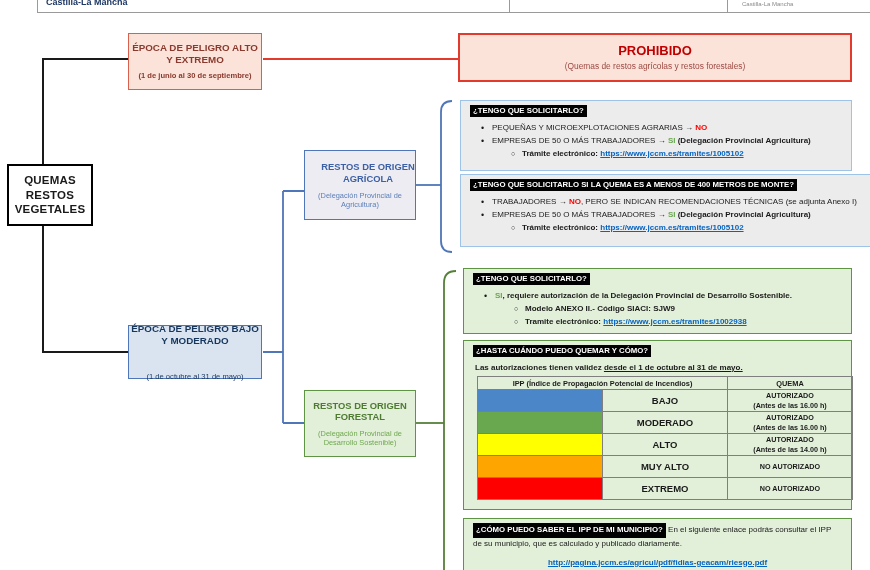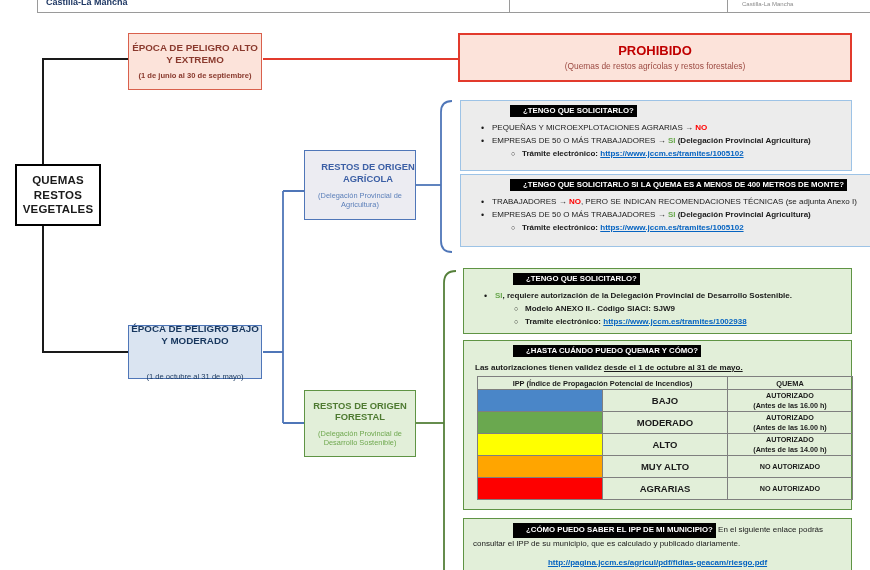--- a/index.html
+++ b/index.html
@@ -10,21 +10,21 @@
 
   
   .hdr-cell{position:absolute;box-sizing:border-box;border:1px solid #9a9a9a;background:#fff;}
   .hdr-left-text{position:absolute;left:46px;top:-3px;font-size:9px;font-weight:bold;color:#1f3864;z-index:3;}
   .hdr-right-text{position:absolute;left:742px;top:1px;font-size:6px;color:#8a8a8a;z-index:3;}
   .hdr-line{position:absolute;left:728px;top:12px;width:142px;height:1px;background:#9a9a9a;z-index:2;}
 
   
   .node{display:flex;flex-direction:column;align-items:center;justify-content:center;
         text-align:center;line-height:1.25;}
-  .root-box{left:15px;top:164px;width:86px;height:62px;background:#fff;border:2px solid #000;
+  .root-box{left:7px;top:164px;width:86px;height:62px;background:#fff;border:2px solid #000;
             font-weight:bold;font-size:11.5px;letter-spacing:.2px;padding:2px;}
   .epoca-alta{left:128px;top:33px;width:134px;height:57px;background:#fce3da;border:1.6px solid #d9604c;}
   .epoca-alta .t{font-size:9.8px;font-weight:bold;color:#8a3a2e;}
   .epoca-alta .d{font-size:7.6px;font-weight:bold;color:#8a3a2e;margin-top:5px;}
   .prohibido{left:458px;top:33px;width:394px;height:49px;background:#fce3da;border:2px solid #e23a2c;text-align:right;}
   .prohibido .t{font-size:13px;font-weight:bold;color:#c00000;}
   .prohibido .d{font-size:8.4px;color:#9c4a42;margin-top:2px;}
   .epoca-baja{left:128px;top:325px;width:134px;height:54px;background:#dae4f1;border:1.6px solid #4f76b8;gap:20px;}
   .epoca-baja .t{font-size:9.8px;font-weight:bold;color:#17365d;}
   .epoca-baja .d{font-size:7.6px;font-weight:normal;color:#17365d;margin-top:5px;}
@@ -39,21 +39,21 @@
   .panel{padding:4px 9px;font-size:8px;}
   .gray-panel{background:#ececec;border:1px solid #9dc3e6;}
   .green-panel{background:#e2efd9;border:1px solid #5f9444;}
   .q1{left:460px;top:100px;width:392px;height:71px;}
   .q2{left:460px;top:174px;width:470px;height:73px;}
   .gq1{left:463px;top:268px;width:389px;height:66px;}
   .gq2{left:463px;top:340px;width:389px;height:170px;}
   .gq3{left:463px;top:518px;width:389px;height:64px;}
 
   .chip{display:inline-block;background:#000;color:#fff;font-weight:bold;font-size:7.8px;
-        padding:1px 3px 2px 13px;margin-bottom:3px;margin-left:40px;}
+        padding:1px 3px 2px 3px;margin-bottom:3px;}
   .bullet{margin-left:22px;margin-top:2.5px;position:relative;line-height:1.35;}
   .bullet::before{content:"•";position:absolute;left:-11px;top:-1px;font-size:9px;}
   .subbullet{margin-left:52px;margin-top:2.5px;position:relative;font-weight:bold;line-height:1.35;}
   .subbullet::before{content:"○";position:absolute;left:-11px;top:0;font-size:7px;}
   .ans-no{color:#ff0000;font-weight:bold;}
   .ans-si{color:#6aa84f;font-weight:bold;}
   .b{font-weight:bold;}
   a.lnk{color:#0563c1;text-decoration:underline;font-weight:bold;cursor:pointer;}
 
   
@@ -193,21 +193,21 @@
       </tr>
       <tr>
         <td class="swatch" style="background-color: rgb(255, 165, 0);"></td>
         <td class="level">MUY ALTO</td>
         <td class="quema">
           <div>NO AUTORIZADO</div>
         </td>
       </tr>
       <tr>
         <td class="swatch" style="background-color: rgb(254, 0, 0);"></td>
-        <td class="level">AGRARIAS</td>
+        <td class="level">EXTREMO</td>
         <td class="quema">
           <div>NO AUTORIZADO</div>
         </td>
       </tr>
     </tbody>
       </table>
   </div>
 
   <div class="abs panel green-panel gq3">
     <div style="line-height:1.5;">

